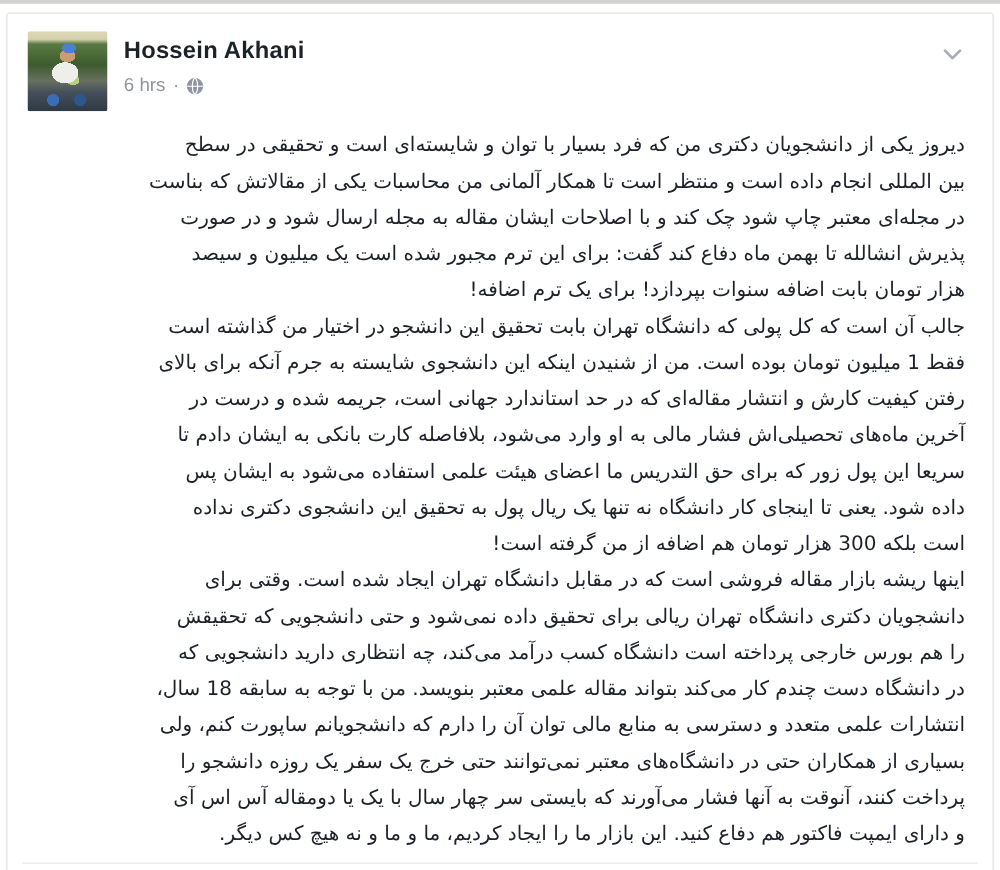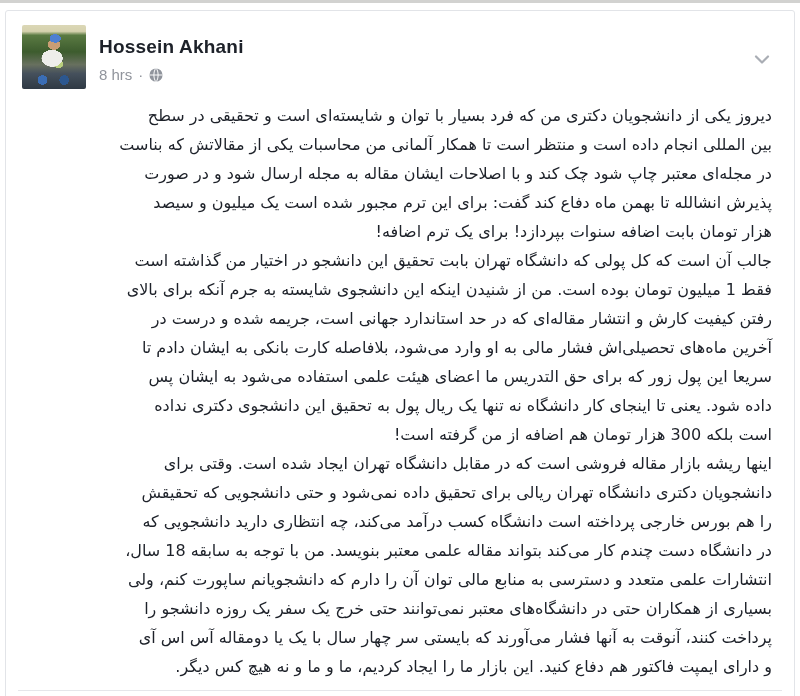--- a/index.html
+++ b/index.html
@@ -15,21 +15,21 @@
   }
   .card {
     position: absolute; left: 5px; right: 5px; top: 10px;
     height: 720px;
     background: #ffffff;
     border: 1px solid #e2e4e8;
     border-radius: 3px;
   }
   .post-header {
     display: flex;
-    align-items: center;
+    align-items: flex-start;
     padding: 14px 16px 0 16px;
   }
   .avatar {
     width: 64px; height: 64px;
     flex: none;
     border-radius: 2px;
     background:
       radial-gradient(ellipse 8px 6px at 52% 21%, #4d7fd1 0 70%, rgba(0,0,0,0) 71%),
       radial-gradient(ellipse 9px 7px at 50% 31%, #c99d74 0 70%, rgba(0,0,0,0) 71%),
       radial-gradient(ellipse 15px 12px at 47% 52%, #eeeeea 0 70%, rgba(0,0,0,0) 71%),
@@ -88,21 +88,21 @@
 
 <div class="top-hairline"></div>
 
 <div class="card">
 
   <div class="post-header">
     <div class="avatar"></div>
     <div class="header-text">
       <div class="author-name">Hossein Akhani</div>
       <div class="meta-row">
-        <span class="timestamp">8 hrs</span>
+        <span class="timestamp">6 hrs</span>
         <span class="dot">·</span>
         <span class="globe">
           <svg width="14" height="14" viewBox="0 0 16 16" aria-hidden="true">
             <circle cx="8" cy="8" r="7.5" fill="#90949c"></circle>
             <path d="M0.5 8 H15.5 M8 0.5 C4.8 2.8 4.8 13.2 8 15.5 M8 0.5 C11.2 2.8 11.2 13.2 8 15.5" stroke="#ffffff" stroke-width="1.1" fill="none"></path>
           </svg>
         </span>
       </div>
     </div>
     <div class="chevron">

